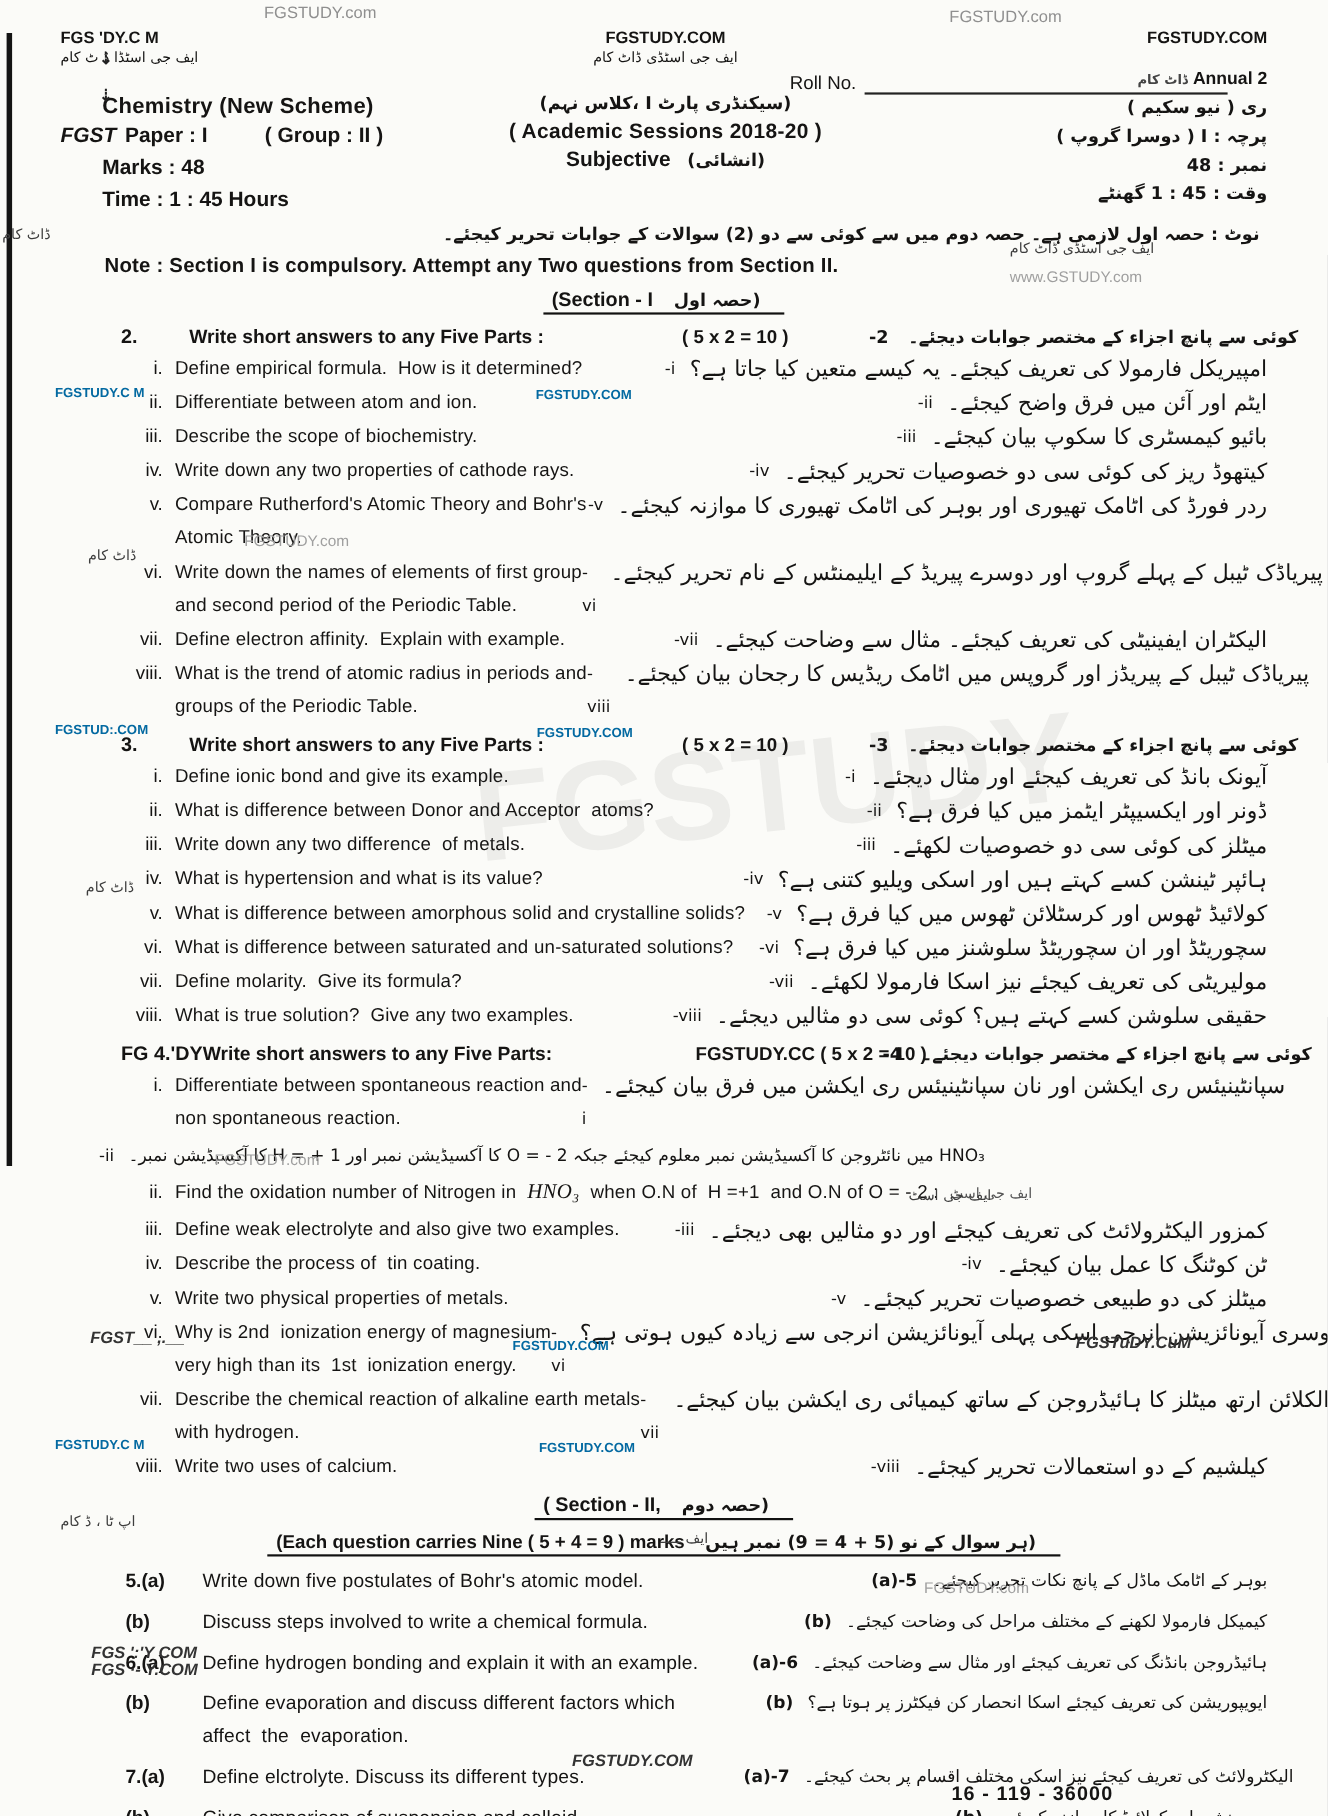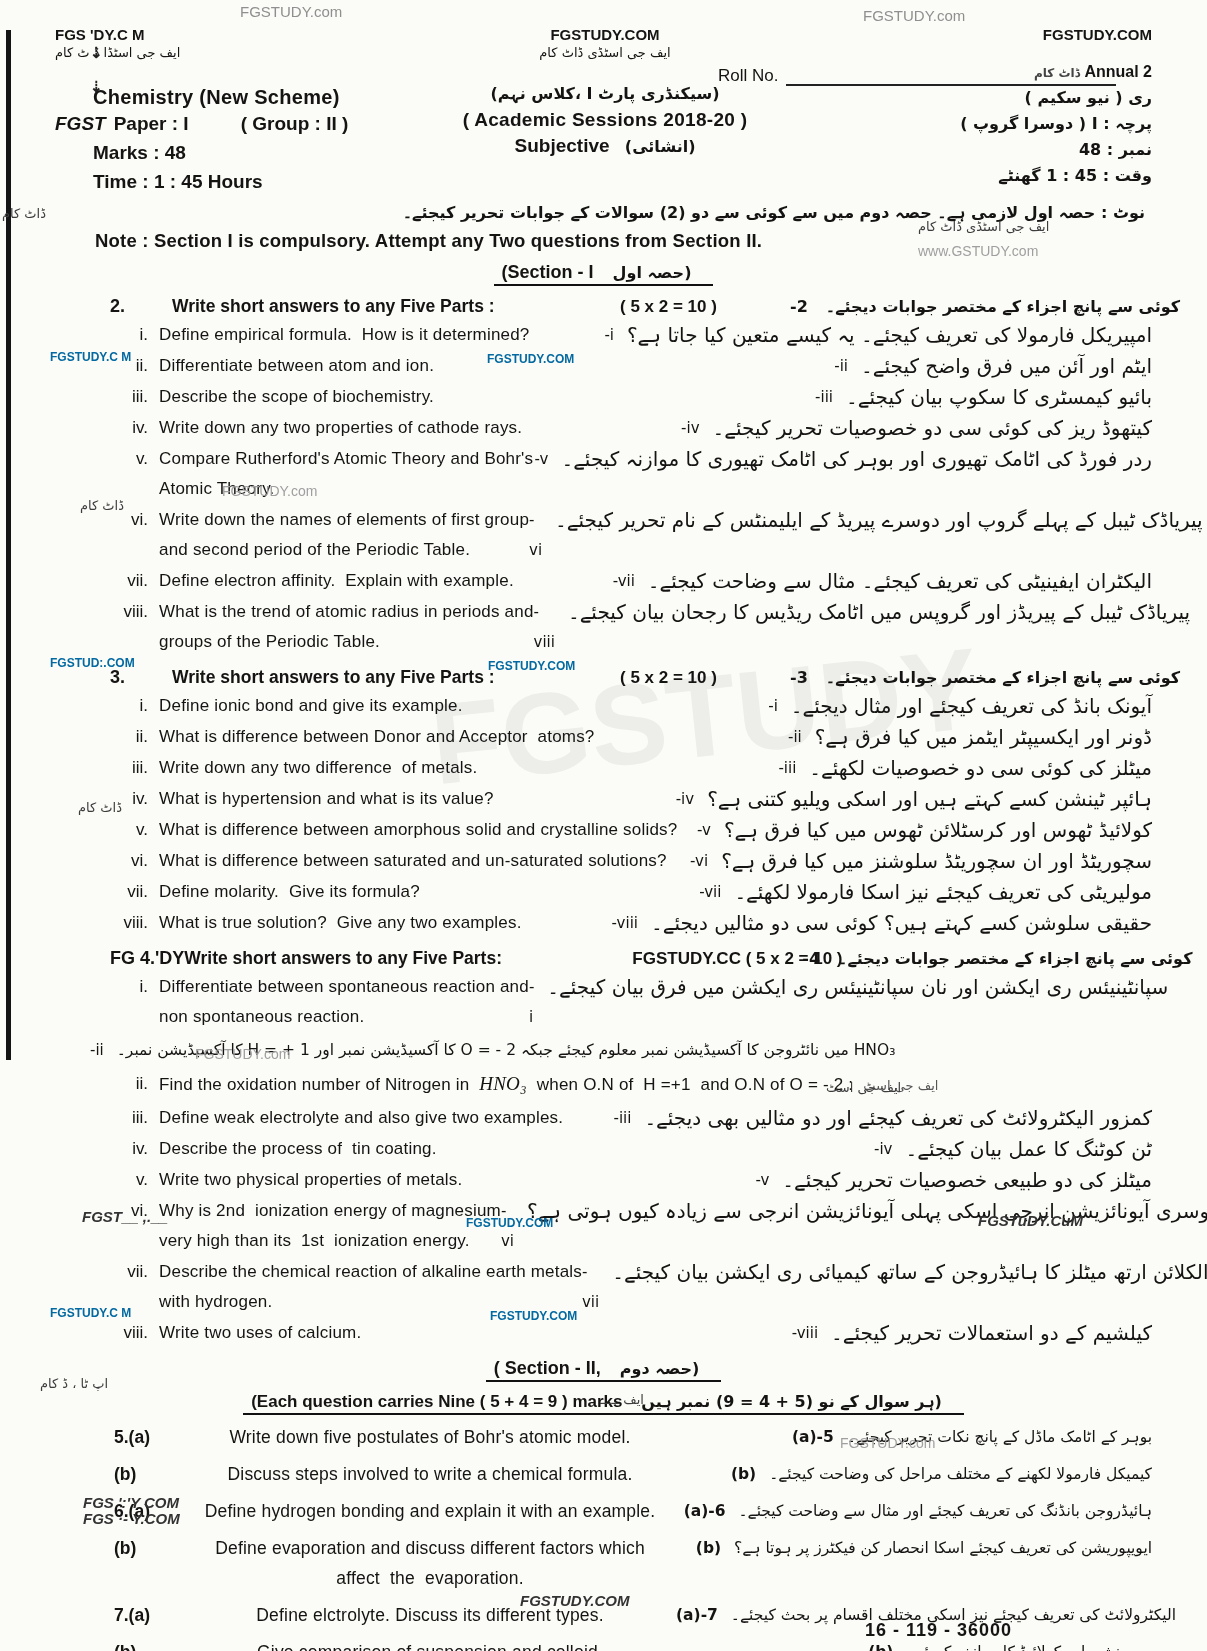--- a/index.html
+++ b/index.html
@@ -63,21 +63,21 @@
   .item-ur .mk{font-size:15px;direction:ltr;}
   .ur-wide{display:flex;flex-direction:row-reverse;gap:13px;line-height:32px;margin:2px 0;font-size:15.5px;}
   .ur-wide .txt{white-space:nowrap;}
   .ur-wide .mk{font-size:15px;direction:ltr;}
   .en-wide{display:flex;line-height:32px;}
   .formula{font-family:"Liberation Serif",serif;font-style:italic;font-size:19px;padding:0 5px;white-space:pre;}
   .inline-wm{font-size:13px;color:#555;margin-left:10px;}
   
   .row2{display:flex;line-height:30px;margin:7px 0;}
   .r2-n{width:70px;padding-left:24px;font-weight:700;font-size:17.5px;flex:none;white-space:pre;}
-  .r2-en{font-size:17.5px;white-space:pre;width:492px;flex:none;letter-spacing:.2px;text-align:center;}
+  .r2-en{font-size:17.5px;white-space:pre;width:492px;flex:none;letter-spacing:.2px;}
   .r2-ur{margin-left:auto;display:flex;flex-direction:row-reverse;gap:13px;}
   .r2-ur .txt{font-size:15.5px;white-space:nowrap;}
   .r2-ur .mk{font-size:15.5px;font-weight:700;direction:ltr;}
   .footer{position:absolute;left:865px;top:1620px;font-size:18px;font-weight:700;letter-spacing:1px;}
 </style>
 </head>
 <body>
 
 <div class="page">
   <div class="leftbar"></div>
@@ -97,21 +97,21 @@
       <span class="wm dark" style="left: 488px; top: 659px;">FGSTUDY.COM</span>
       <span class="wm urdusm" style="left: 78px; top: 800px;">ڈاٹ کام</span>
       <span class="wm ghost" style="left: 430px; top: 650px;">FGSTUDY</span>
       <span class="wm faint" style="left: 195px; top: 1046px;">FGSTUDY.com</span>
       <span class="wm urdusm" style="left: 826px; top: 1080px;">ایف جی اسٹ</span>
       <span class="wm italic" style="left: 82px; top: 1208px;">FGST__ ,.__</span>
       <span class="wm dark" style="left: 466px; top: 1216px;">FGSTUDY.COM</span>
       <span class="wm italic" style="left: 978px; top: 1212px;">FGSTuDY.CuM</span>
       <span class="wm dark" style="left: 50px; top: 1306px;">FGSTUDY.C M</span>
       <span class="wm dark" style="left: 490px; top: 1309px;">FGSTUDY.COM</span>
-      <span class="wm urdusm" style="left: 40px; top: 1376px;">اپ ٹا ، ڈ کام</span>
+      <span class="wm urdusm" style="left: 55px; top: 1376px;">اپ ٹا ، ڈ کام</span>
       <span class="wm urdusm" style="left: 600px; top: 1392px;">ایف ـــــ</span>
       <span class="wm faint" style="left: 840px; top: 1435px;">FGSTUDY.com</span>
       <span class="wm italic" style="left: 83px; top: 1494px;">FGS ':'Y COM</span>
       <span class="wm italic" style="left: 83px; top: 1510px;">FGS ·- Y.COM</span>
       <span class="wm italic" style="left: 520px; top: 1592px;">FGSTUDY.COM</span>
     </div>
 
   <div class="h">
     <div class="h-left">
       <div class="h-wm">FGS  'DY.C M</div>

